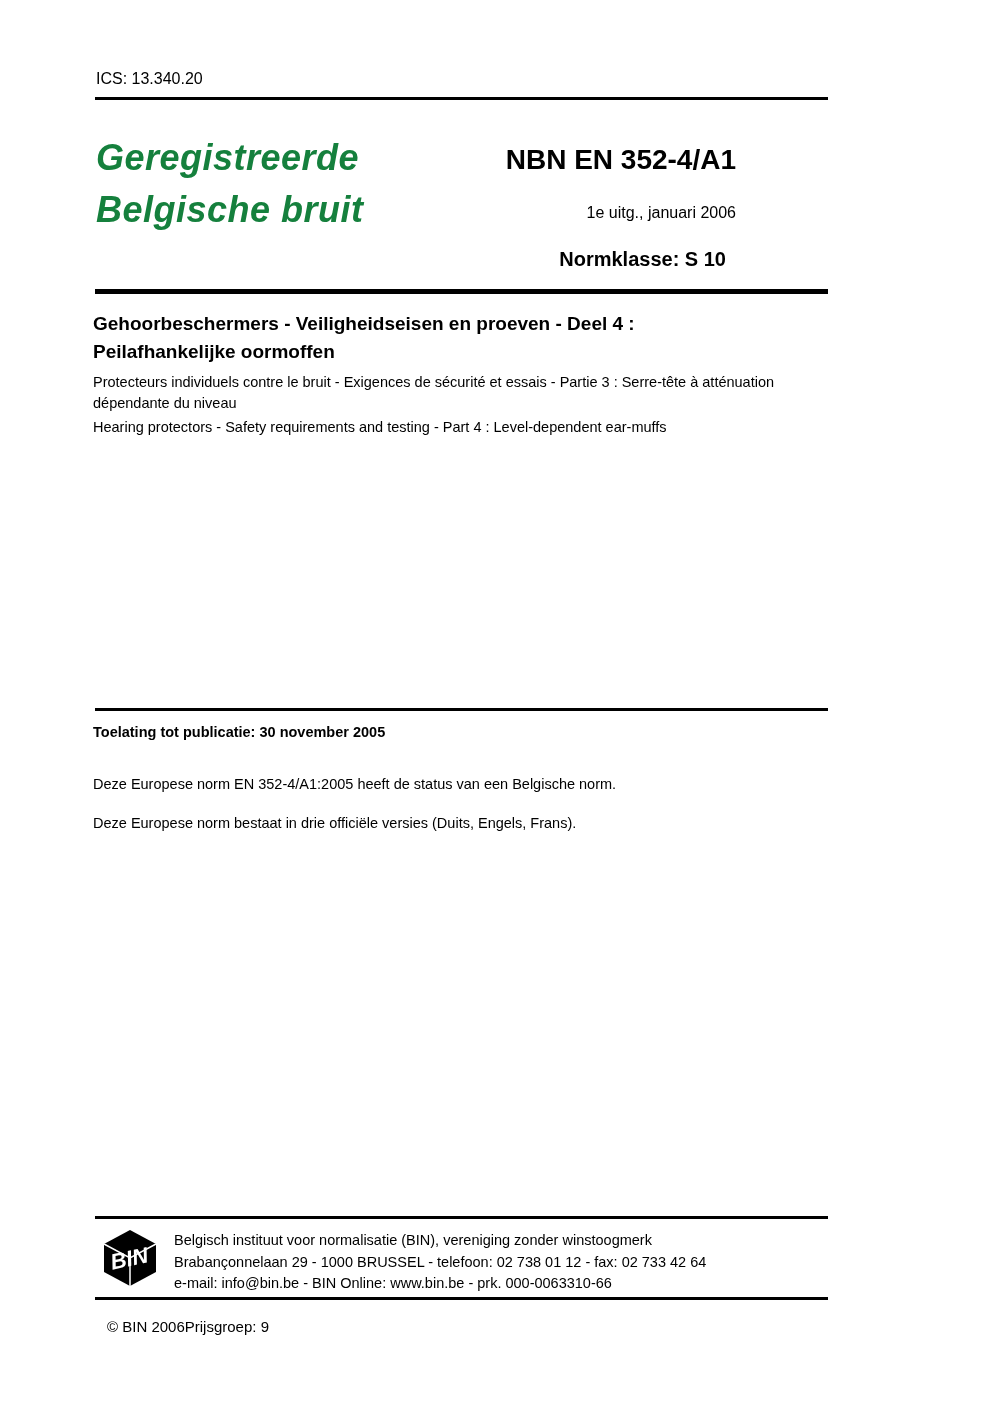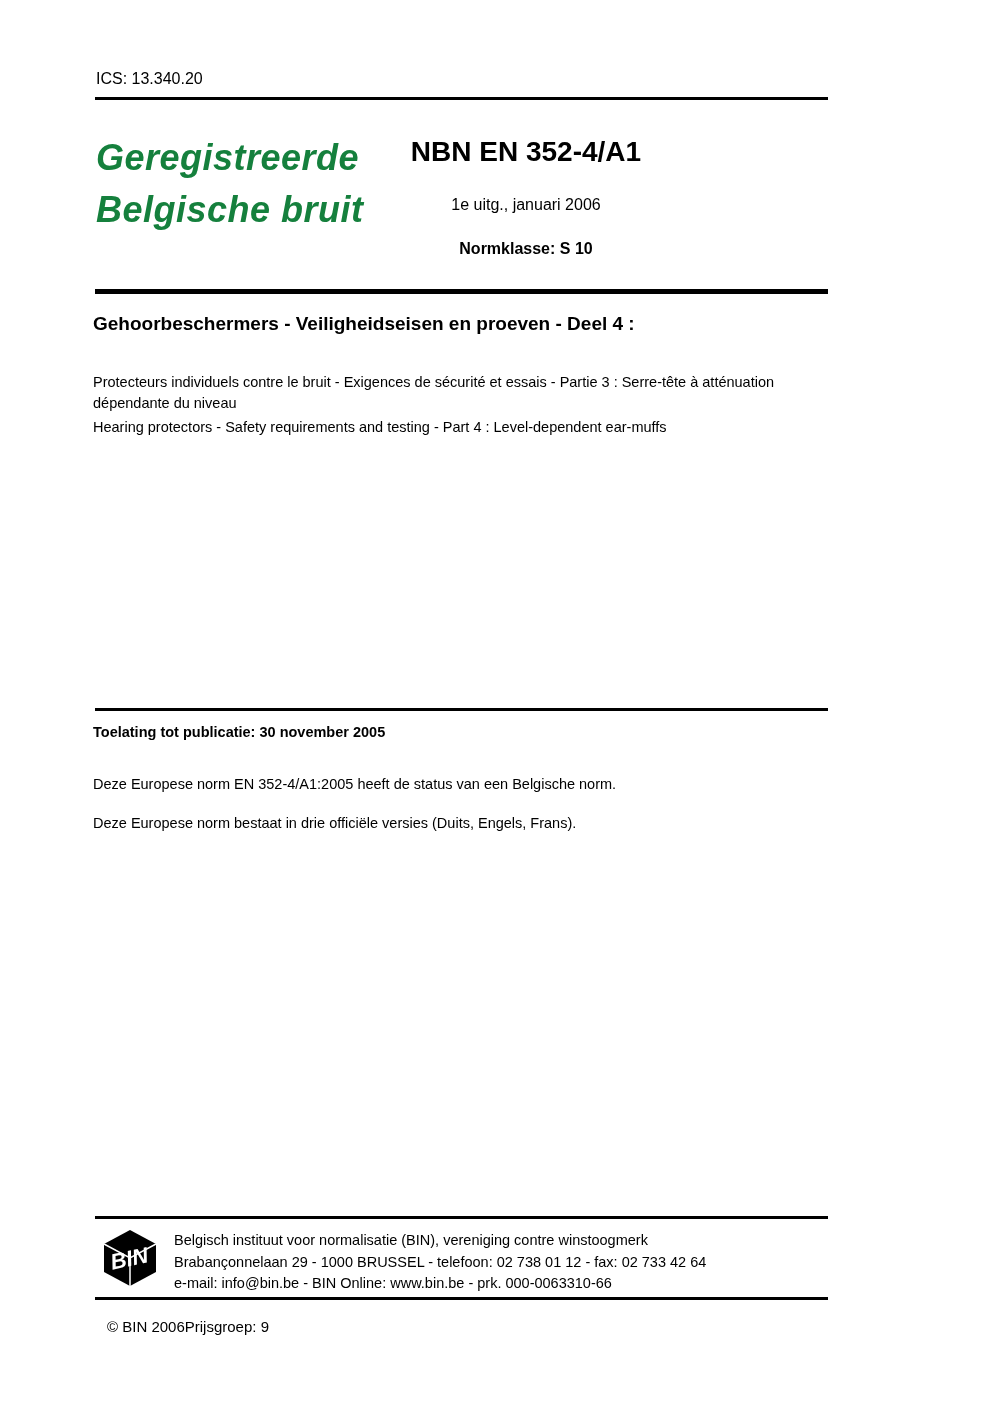--- a/index.html
+++ b/index.html
@@ -41,37 +41,37 @@
     font-size: 36px;
     font-weight: bold;
     font-style: italic;
     color: #8c8c8c;
     line-height: 52px;
     letter-spacing: 0.5px;
   }
   .right-block {
     position: absolute;
     right: 92px;
-    top: 136px;
+    top: 144px;
     width: 420px;
-    text-align: center;
+    text-align: right;
   }
   .norm-number {
     font-size: 28px;
     font-weight: bold;
     margin: 0 0 28px 0;
   }
   .edition {
     font-size: 16px;
     margin: 0 0 26px 0;
   }
   .normklasse {
-    font-size: 16px;
-    font-weight: bold;
-    margin: 4px;
+    font-size: 20px;
+    font-weight: bold;
+    margin: 10px;
   }
 
   .title-nl {
     position: absolute;
     left: 93px;
     top: 310px;
     width: 810px;
     font-size: 19px;
     font-weight: bold;
     line-height: 28px;
@@ -161,20 +161,21 @@
   <div class="right-block">
     <div class="norm-number">NBN EN 352-4/A1</div>
     <div class="edition">1e uitg., januari 2006</div>
     <div class="normklasse">Normklasse: S 10</div>
   </div>
 
   <div class="rule rule-head"></div>
 
   <div class="title-nl">
     <div>Gehoorbeschermers - Veiligheidseisen en proeven - Deel 4 :</div>
+    <div>Peilafhankelijke oormoffen</div>
   </div>
 
   <div class="title-fr">
     <div>Protecteurs individuels contre le bruit - Exigences de sécurité et essais - Partie 3 : Serre-tête à atténuation</div>
     <div>dépendante du niveau</div>
   </div>
 
   <div class="title-en">Hearing protectors - Safety requirements and testing - Part 4 : Level-dependent ear-muffs</div>
 
   <div class="rule rule-body"></div>
@@ -187,21 +188,21 @@
 
   <div class="footer-block">
     <svg class="footer-logo" viewBox="0 0 60 60" aria-hidden="true">
       <polygon points="30,2 56,16 56,44 30,58 4,44 4,16" fill="#000000"></polygon>
       <polyline points="4,16 30,30 56,16" fill="none" stroke="#ffffff" stroke-width="1.5"></polyline>
       <line x1="30" y1="30" x2="30" y2="58" stroke="#ffffff" stroke-width="1.5"></line>
       <text x="30" y="38" text-anchor="middle" fill="#ffffff" font-family="Liberation Sans, sans-serif" font-size="22" font-weight="bold" font-style="italic" transform="rotate(-12 30 34)">BIN</text>
     </svg>
     <div class="footer-text">
       <div>
-        <span class="bold">Belgisch instituut voor normalisatie (BIN),</span><span> vereniging contre winstoogmerk</span>
+        <span class="bold">Belgisch instituut voor normalisatie (BIN),</span><span> vereniging zonder winstoogmerk</span>
       </div>
       <div>Brabançonnelaan 29 - 1000 BRUSSEL - telefoon: 02 738 01 12 - fax: 02 733 42 64</div>
       <div>e-mail: info@bin.be  - BIN Online: www.bin.be - prk. 000-0063310-66</div>
     </div>
   </div>
 
   <div class="rule rule-foot2"></div>
 
   <div class="bottom-row">
     <span>© BIN 2006</span>

